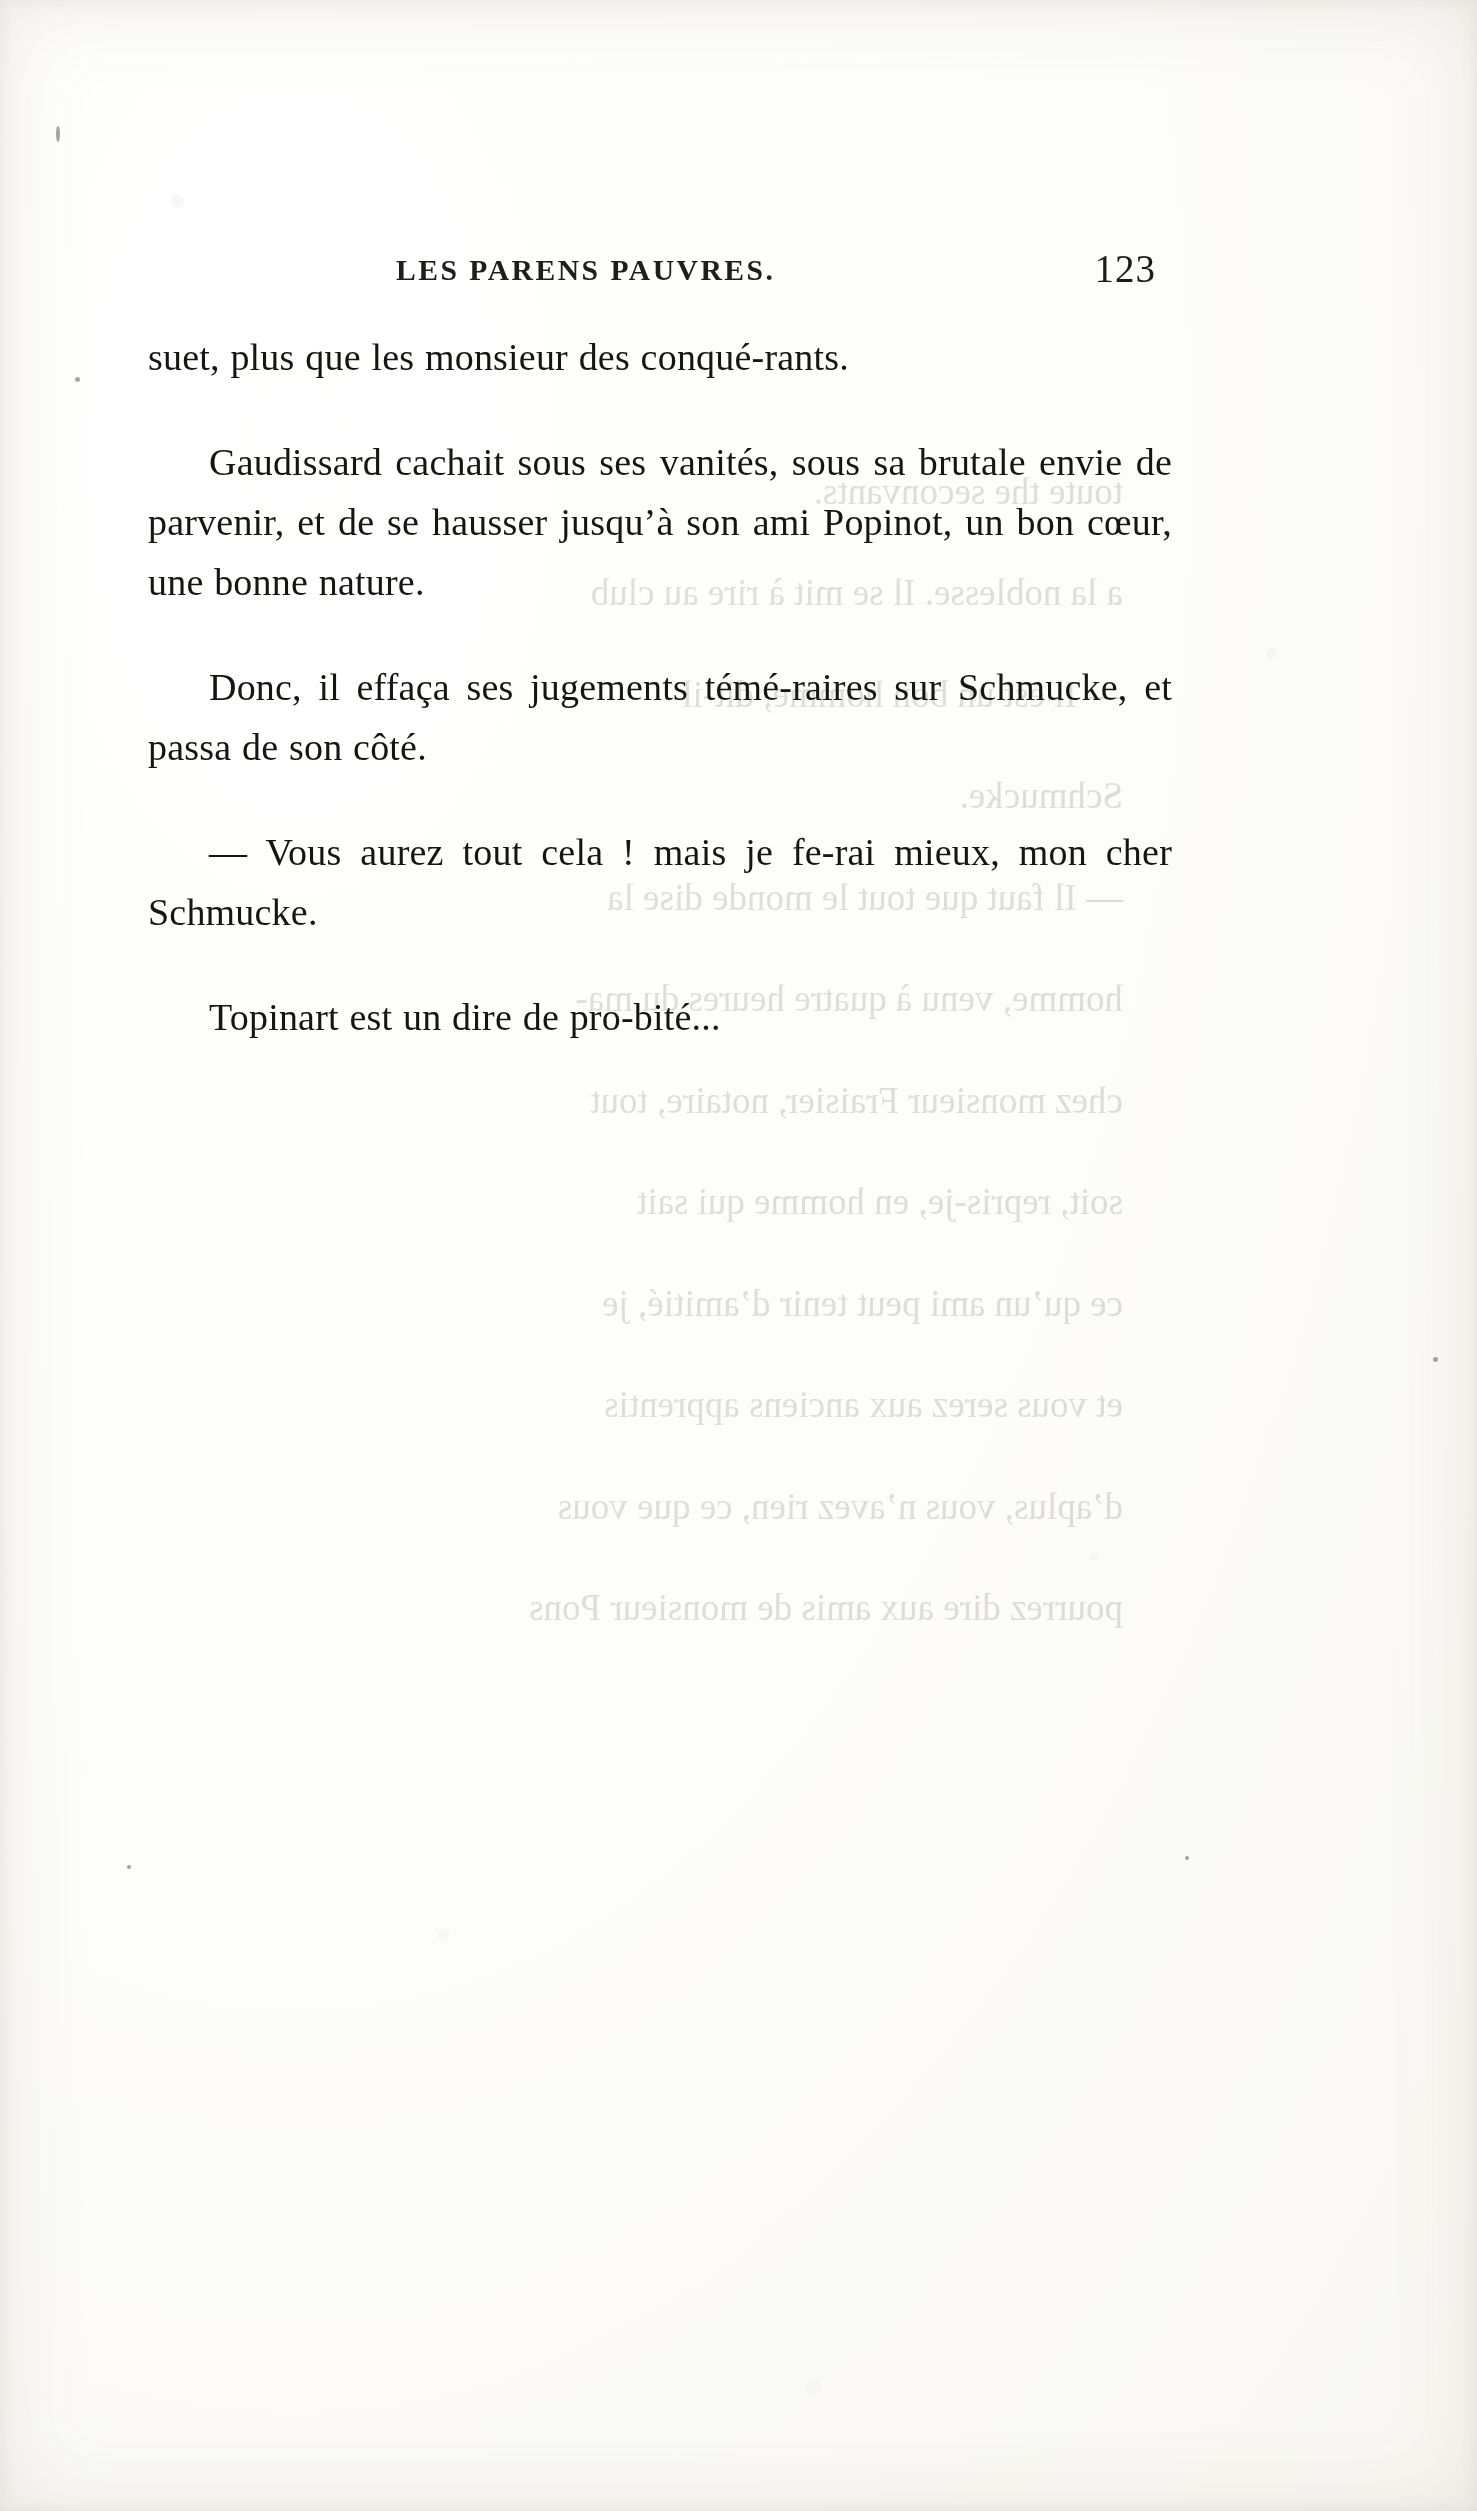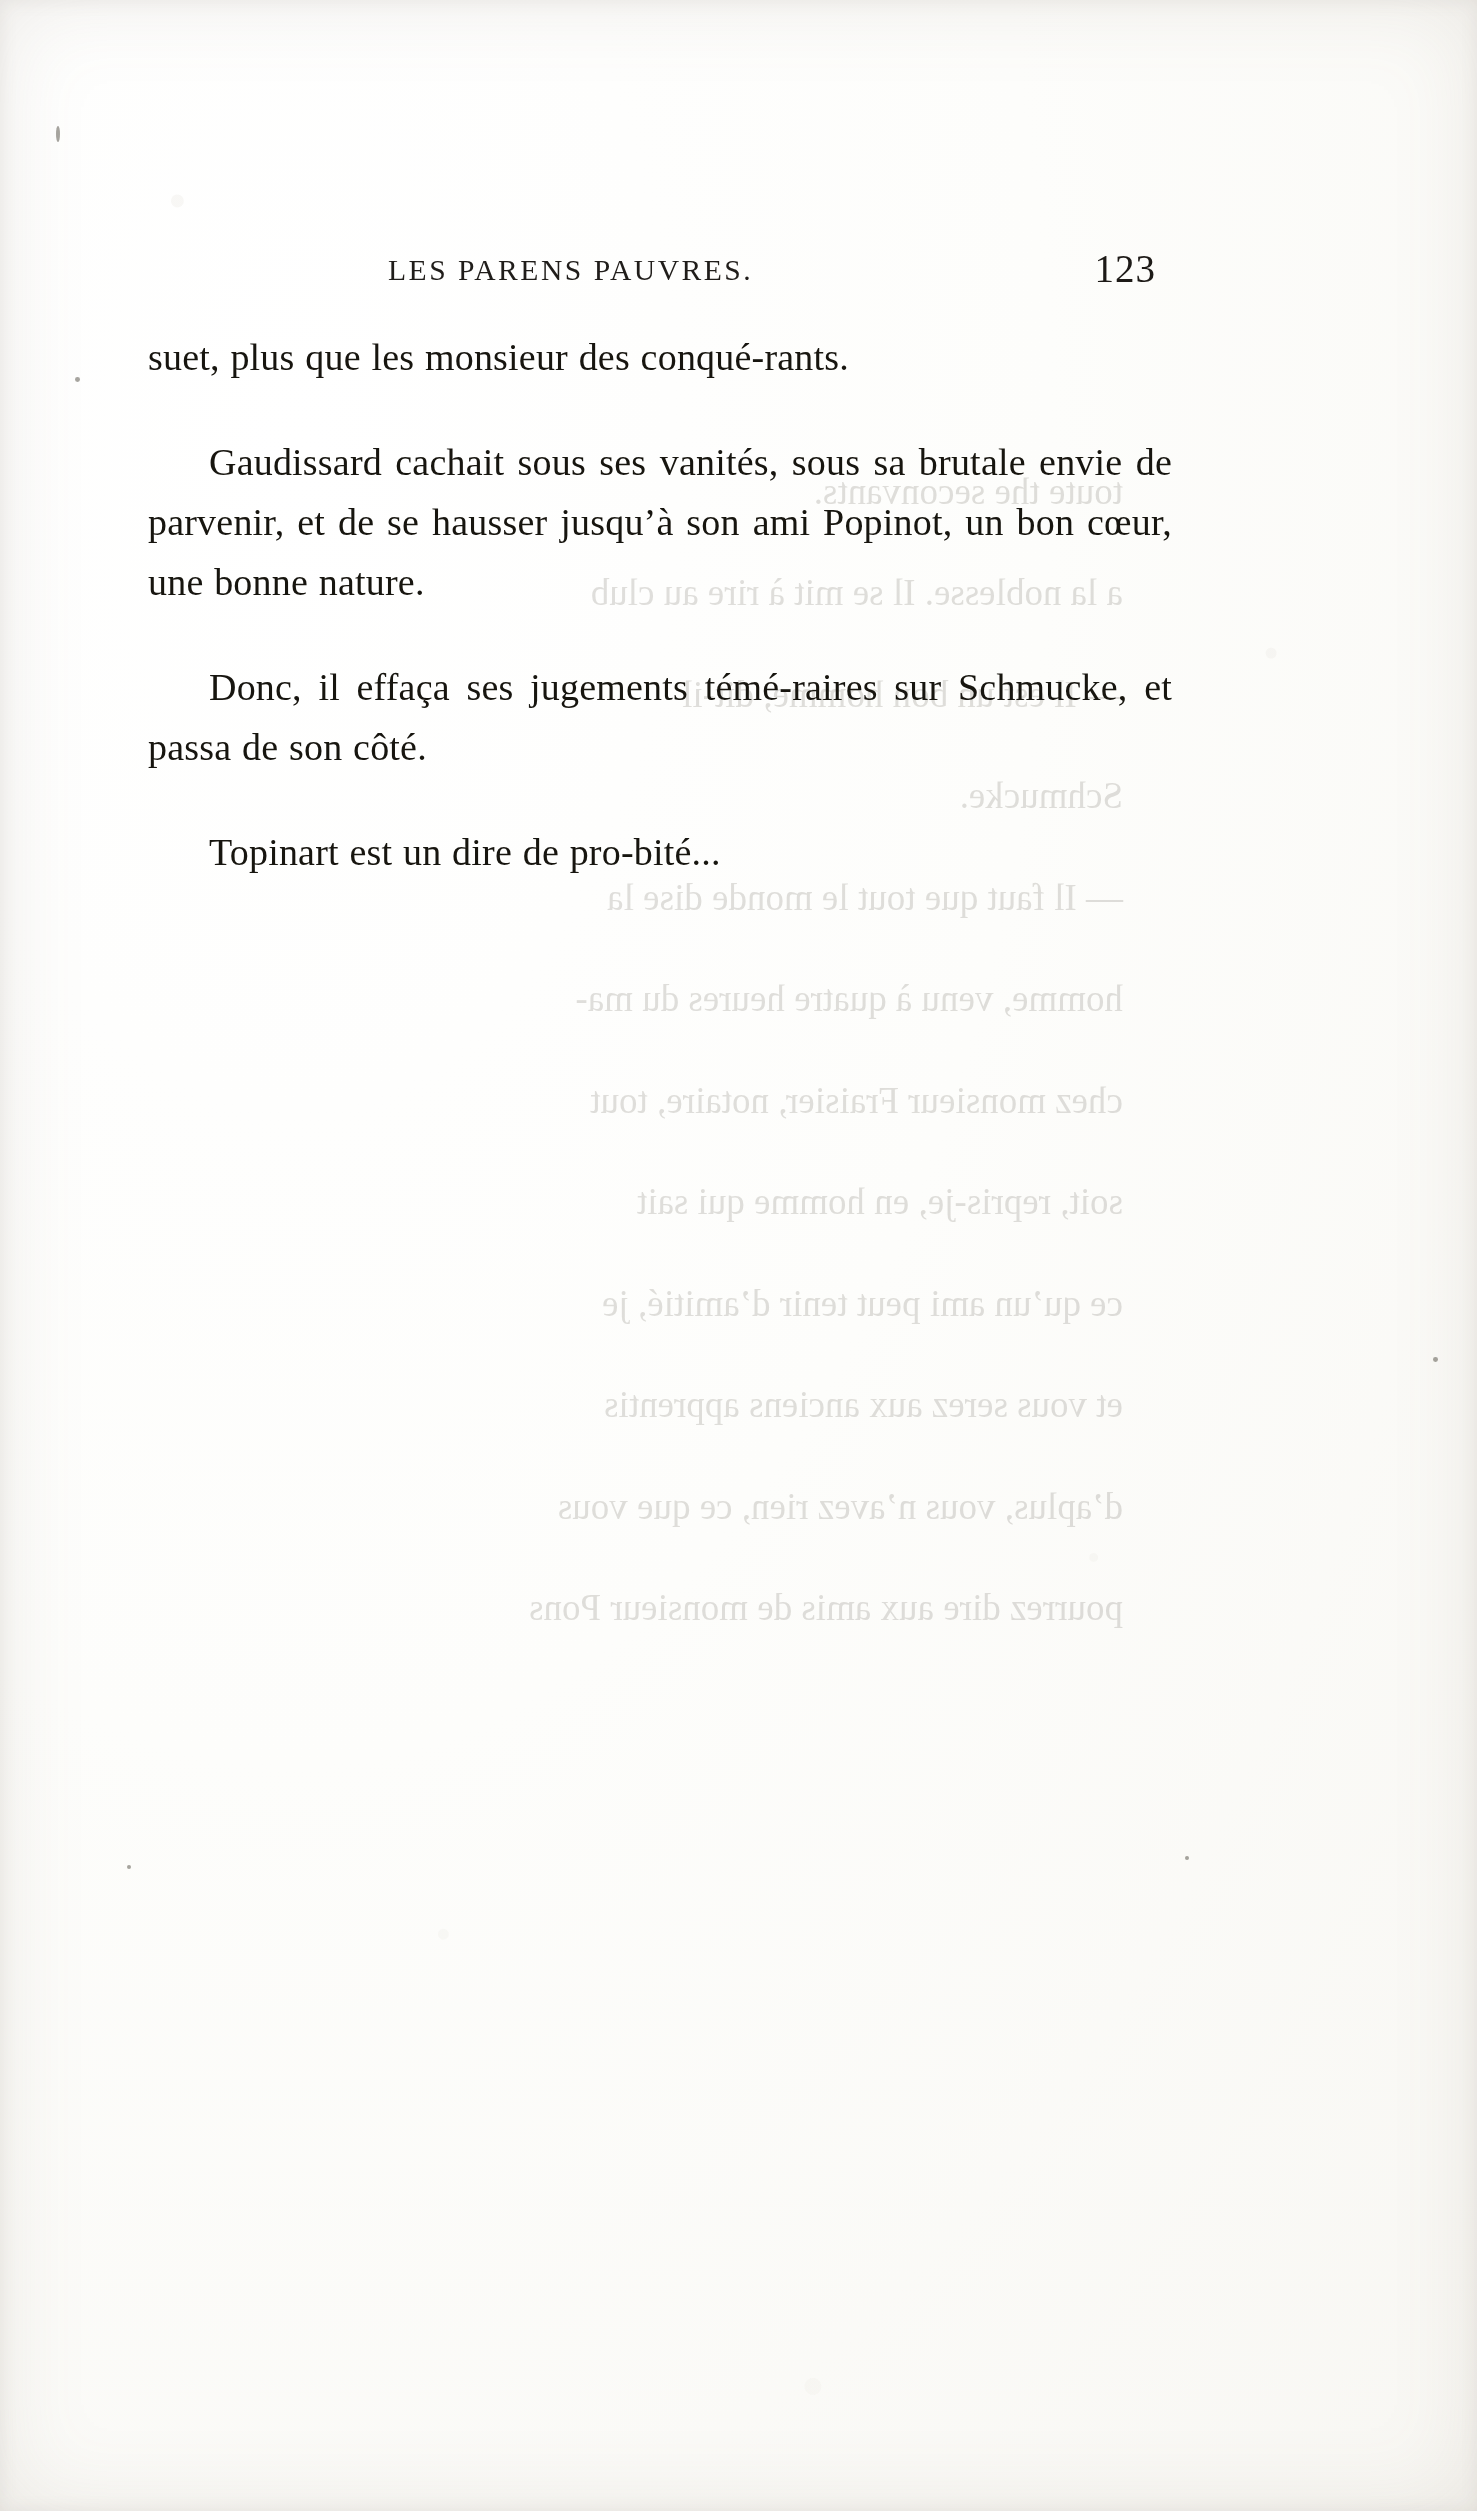--- a/index.html
+++ b/index.html
@@ -58,24 +58,24 @@
     width: 1024px;
   }
 
   .running-head {
     position: relative;
     height: 53px;
     margin-bottom: 19.7px;
   }
   .running-title {
     position: absolute;
-    left: 240px;
+    left: 248px;
     top: 0;
     font-variant: small-caps;
-    font-weight: 400;
+    font-weight: 700;
     letter-spacing: 2.5px;
     font-size: 29.6px;
     color: #201d1a;
     white-space: nowrap;
   }
   .folio {
     position: absolute;
     right: 16px;
     top: -7.9px;
     font-size: 39px;
@@ -150,20 +150,21 @@
   <div class="textblock">
 
     <div class="running-head">
       <div class="running-title">LES PARENS PAUVRES.</div>
       <div class="folio">123</div>
     </div>
 
     <p class="body">suet, plus que les monsieur des conqué-rants.</p>
     <p class="body indent">Gaudissard cachait sous ses vanités, sous sa brutale envie de parvenir, et de se hausser jusqu’à son ami Popinot, un bon cœur, une bonne nature.</p>
     <p class="body indent">Donc, il effaça ses jugements témé-raires sur Schmucke, et passa de son côté.</p>
+    <p class="body indent">— Vous aurez tout cela ! mais je fe-rai mieux, mon cher Schmucke.</p>
     <p class="body indent">Topinart est un dire de pro-bité...</p>
 
   </div>
 
   <div class="grain"></div>
   <div class="vignette"></div>
 
   <span class="speck" style="left:56px;top:126px;width:3.9px;height:15.8px;"></span>
   <span class="speck" style="left:75px;top:377px;width:4.9px;height:4.9px;"></span>
   <span class="speck" style="left:1433px;top:1357px;width:4.9px;height:4.9px;"></span>

